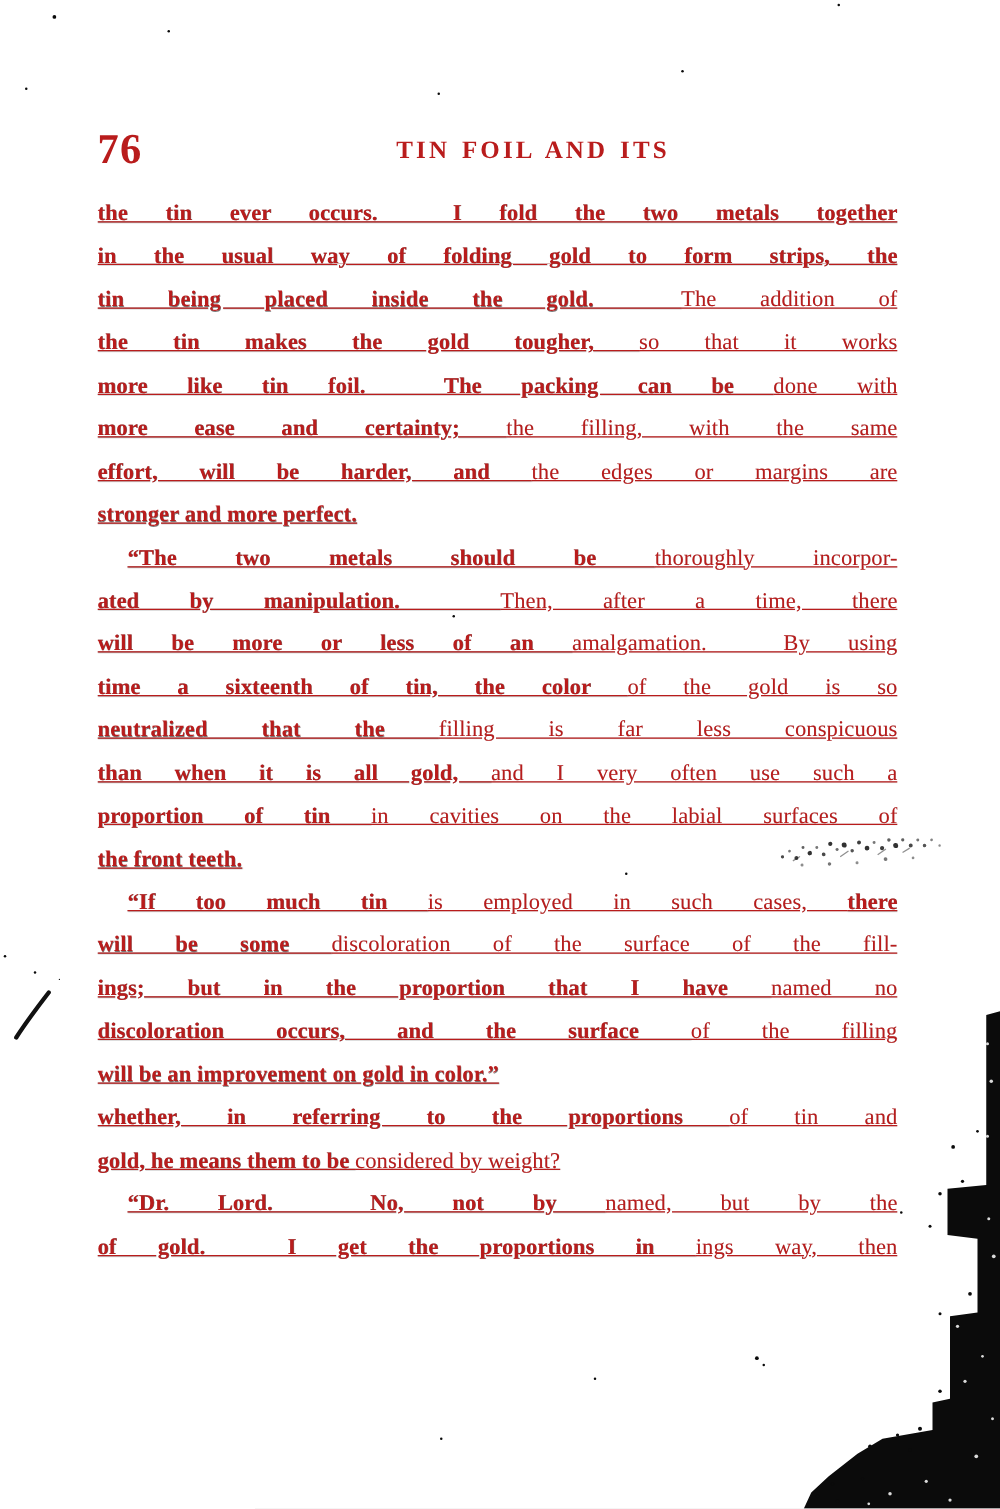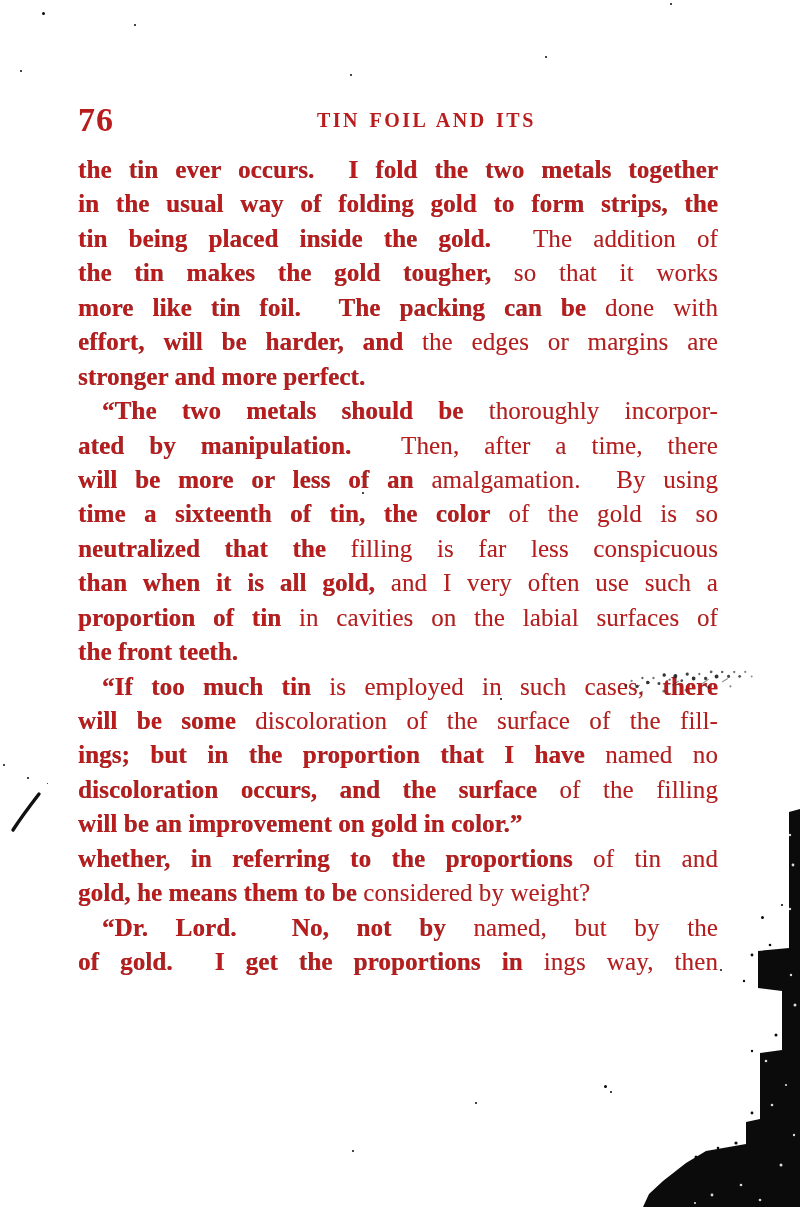--- a/index.html
+++ b/index.html
@@ -18,23 +18,24 @@
   .running{
     position:absolute;left:293px;top:109px;
     font-size:20px;font-weight:700;
     letter-spacing:2.5px;word-spacing:2px;margin-left:24px;
   }
   .body{
     position:absolute;left:78px;top:153px;width:640px;
   }
   .line{
     height:34.45px;line-height:34.45px;
-    font-size:25px;overflow:hidden;
+    font-size:18px;overflow:hidden;
     letter-spacing:0.1px;
     white-space:normal;
+    text-decoration:underline;
   }
   .line.j{text-align:justify;text-align-last:justify;}
   .line.ind{text-indent:24px;}
   .seg-b{font-weight:700;text-shadow:0.35px 0.2px 0 rgba(10,10,10,0.55);}
   .seg-n{font-weight:400;text-shadow:0.15px 0.1px 0 rgba(20,20,20,0.25);}
   .speck{
     position:absolute;background:#121212;border-radius:50%;
   }
   .artifact{position:absolute;}
 </style>
@@ -45,20 +46,21 @@
 
   <span class="pageno">76</span>
   <span class="running">TIN FOIL AND ITS</span>
 
   <div class="body">
       <div class="line j"><span class="seg-b">the tin ever occurs.&nbsp; I fold the two metals together</span></div>
       <div class="line j"><span class="seg-b">in the usual way of folding gold to form strips, the</span></div>
       <div class="line j"><span class="seg-b">tin being placed inside the gold.&nbsp; </span><span class="seg-n">The addition of</span></div>
       <div class="line j"><span class="seg-b">the tin makes the gold tougher, </span><span class="seg-n">so that it works</span></div>
       <div class="line j"><span class="seg-b">more like tin foil.&nbsp; The packing can be </span><span class="seg-n">done with</span></div>
+      <div class="line j"><span class="seg-b">more ease and certainty; </span><span class="seg-n">the filling, with the same</span></div>
       <div class="line j"><span class="seg-b">effort, will be harder, and </span><span class="seg-n">the edges or margins are</span></div>
       <div class="line"><span class="seg-b">stronger and more perfect.</span></div>
       <div class="line j ind"><span class="seg-b">“The two metals should be </span><span class="seg-n">thoroughly incorpor-</span></div>
       <div class="line j"><span class="seg-b">ated by manipulation.&nbsp; </span><span class="seg-n">Then, after a time, there</span></div>
       <div class="line j"><span class="seg-b">will be more or less of an </span><span class="seg-n">amalgamation.&nbsp; By using</span></div>
       <div class="line j"><span class="seg-b">time a sixteenth of tin, the color </span><span class="seg-n">of the gold is so</span></div>
       <div class="line j"><span class="seg-b">neutralized that the </span><span class="seg-n">filling is far less conspicuous</span></div>
       <div class="line j"><span class="seg-b">than when it is all gold, </span><span class="seg-n">and I very often use such a</span></div>
       <div class="line j"><span class="seg-b">proportion of tin </span><span class="seg-n">in cavities on the labial surfaces of</span></div>
       <div class="line"><span class="seg-b">the front teeth.</span></div>

